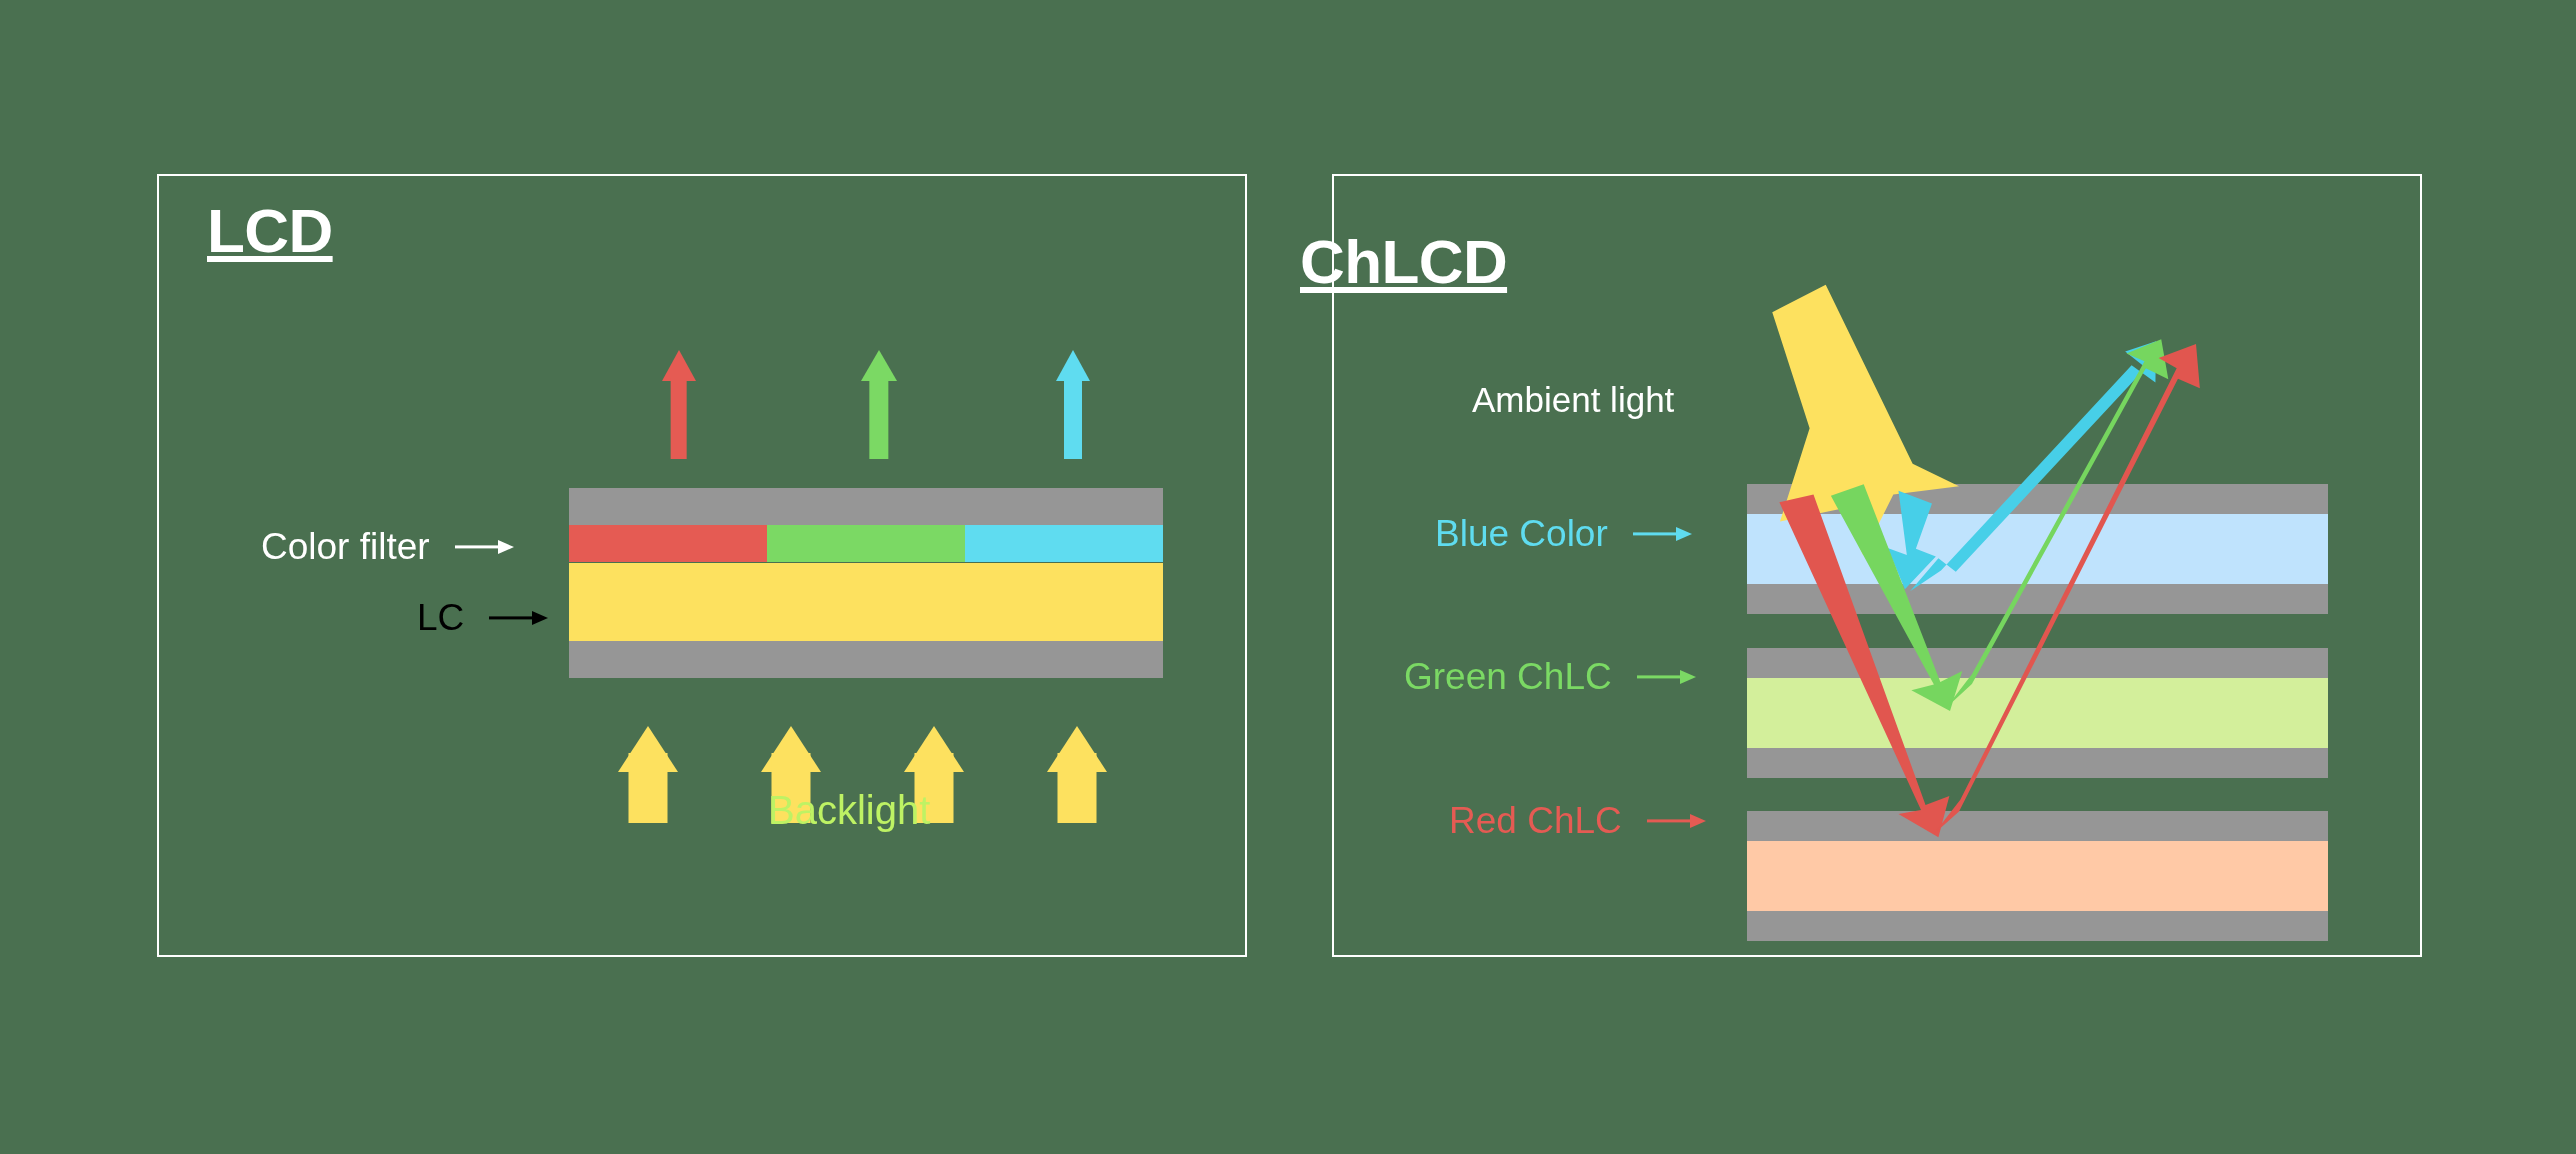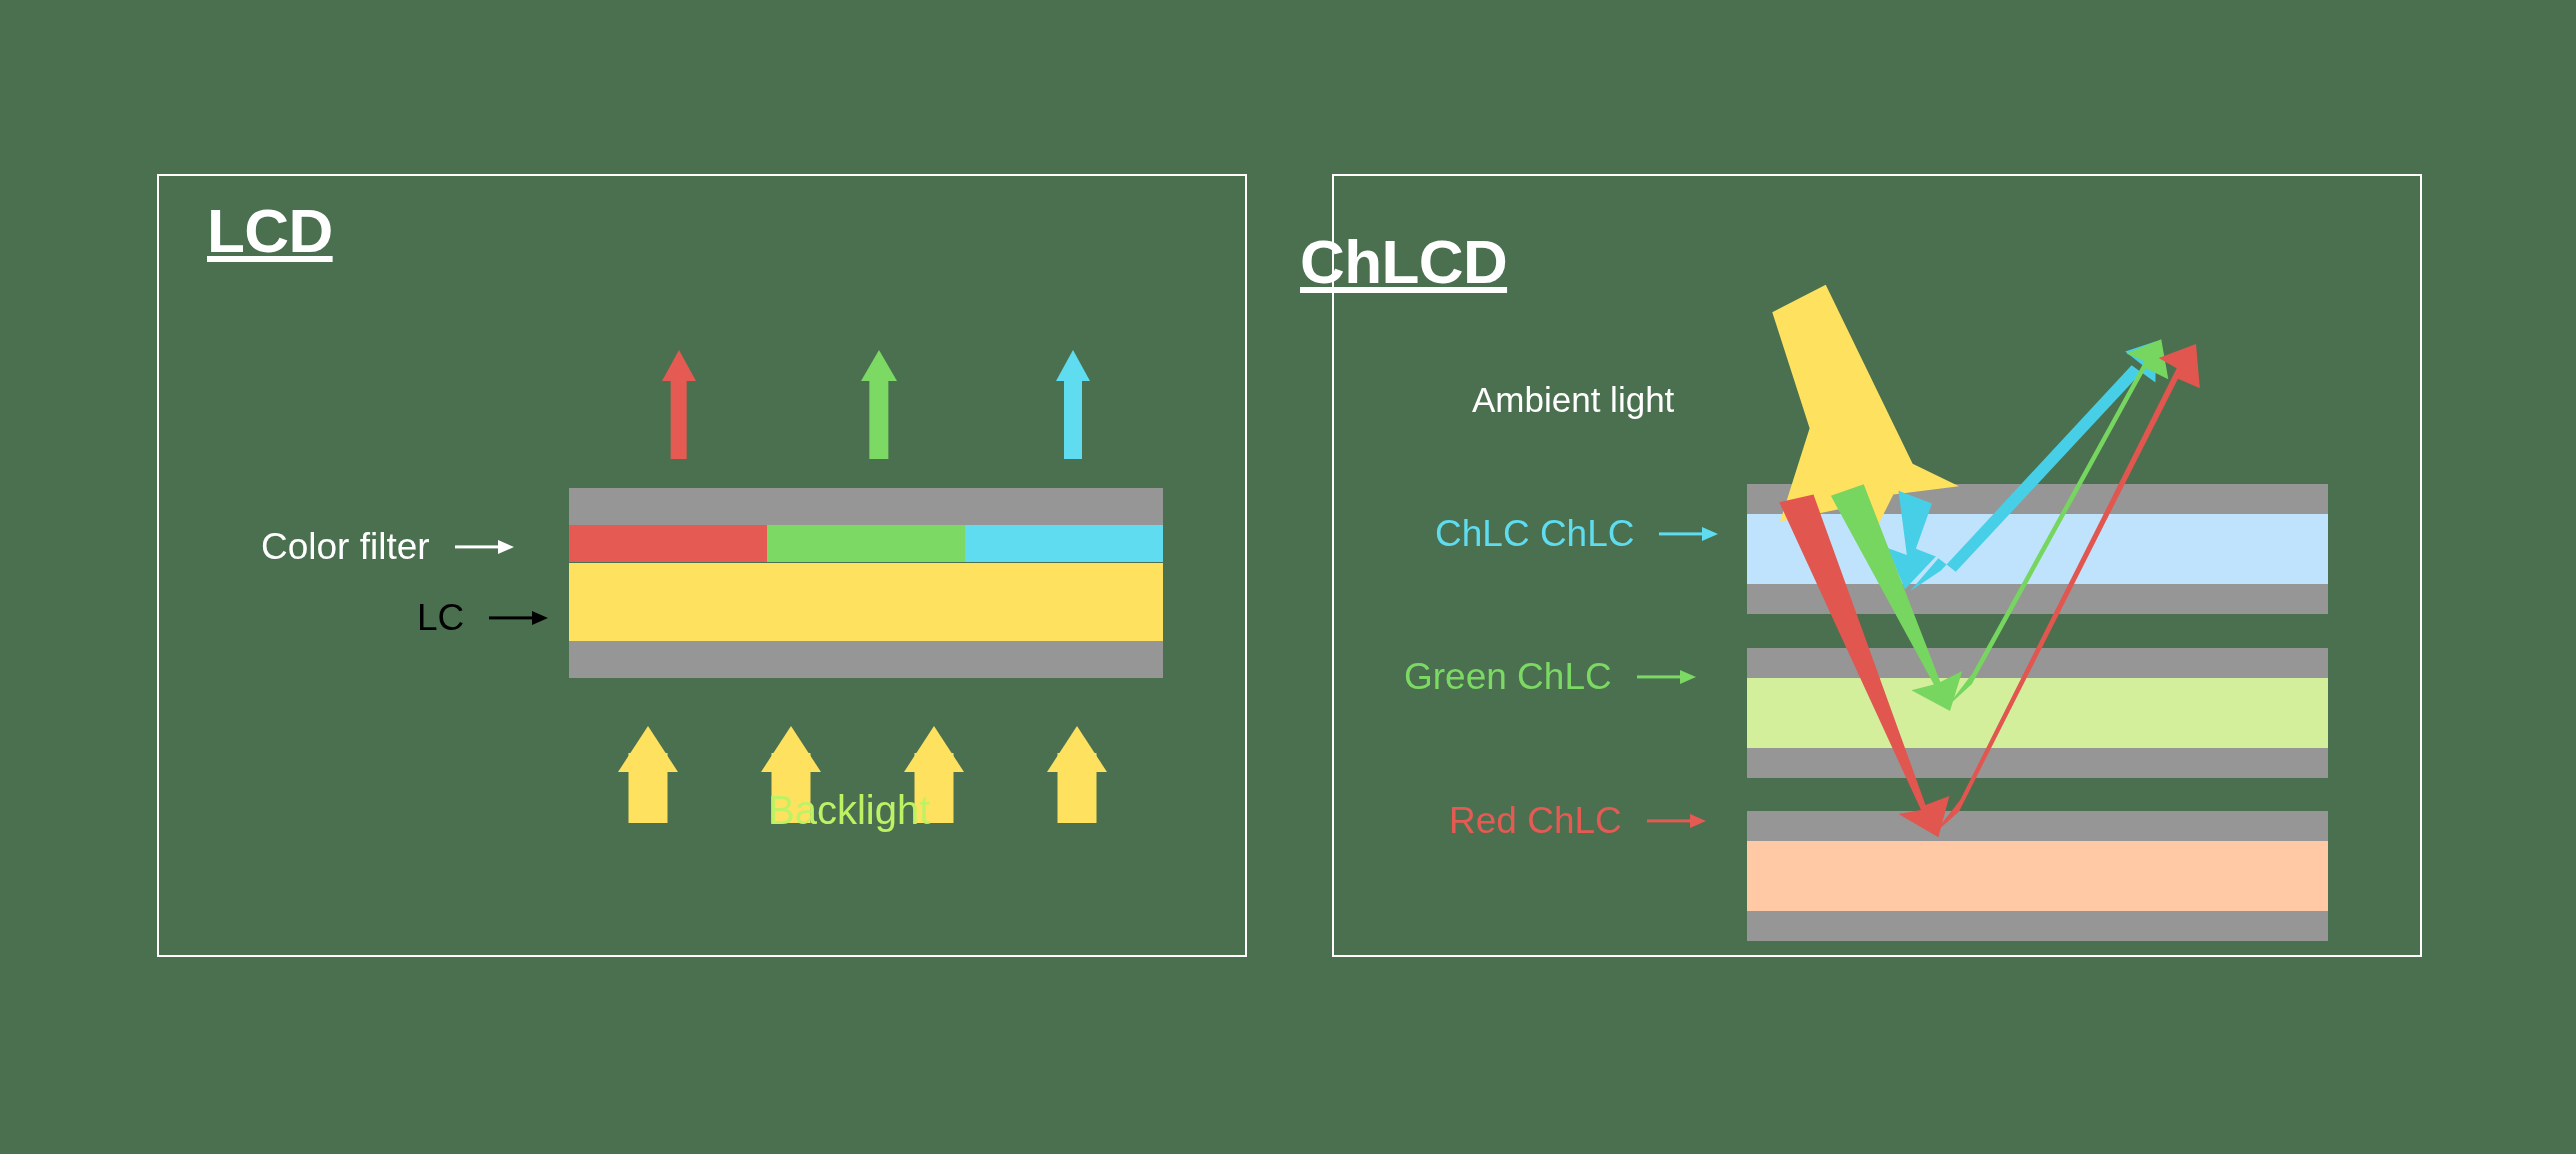--- a/index.html
+++ b/index.html
@@ -211,21 +211,21 @@
       <div class="el bot"></div>
     </div>
     <div class="cell" id="cell-red">
       <div class="el top"></div>
       <div class="lc"></div>
       <div class="el bot"></div>
     </div>
   </div>
 
   <div class="side-label" id="label-blue-chlc">
-    <span class="txt">ChLC ChLC</span>
+    <span class="txt">Blue Color</span>
     <span class="lbl-arrow">
       <span class="ln"></span>
       <span class="tp"></span>
     </span>
   </div>
   <div class="side-label" id="label-green-chlc">
     <span class="txt">Green ChLC</span>
     <span class="lbl-arrow">
       <span class="ln"></span>
       <span class="tp"></span>

